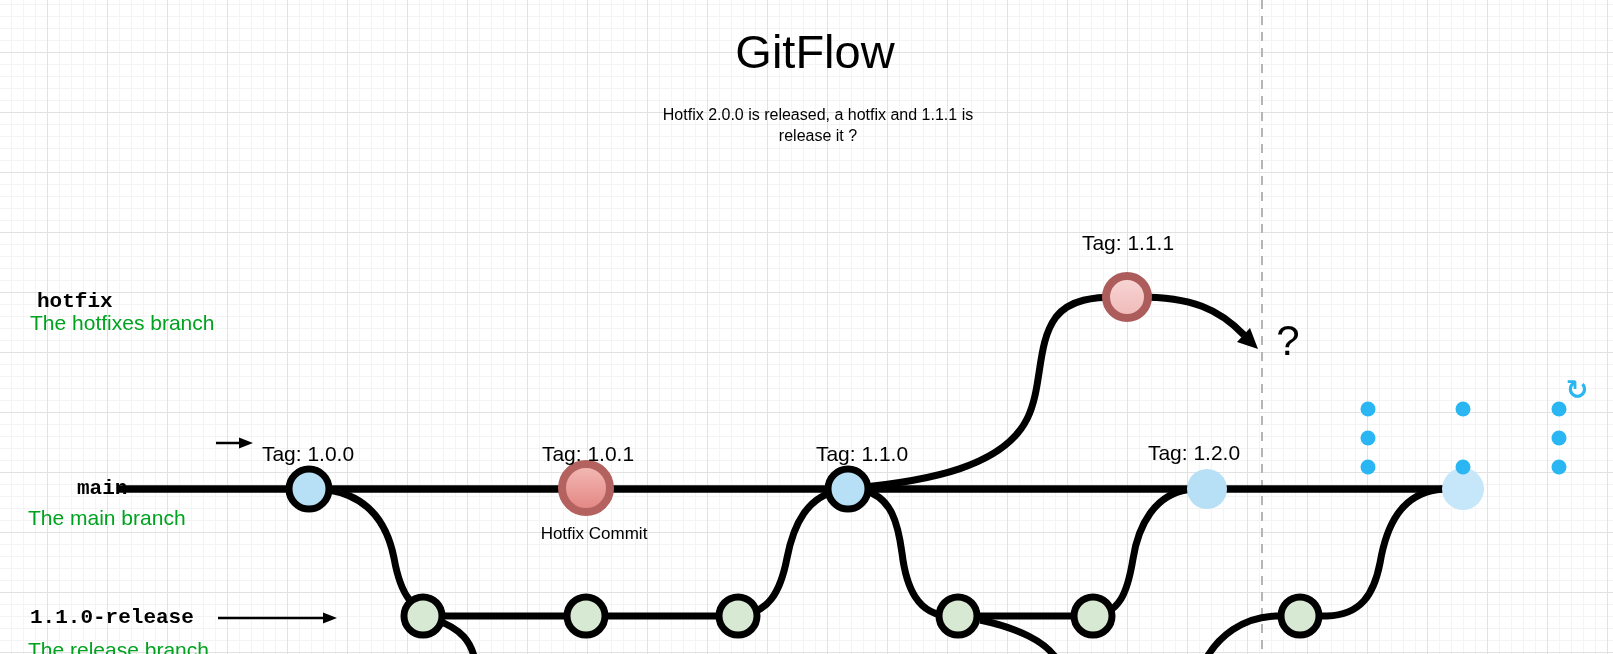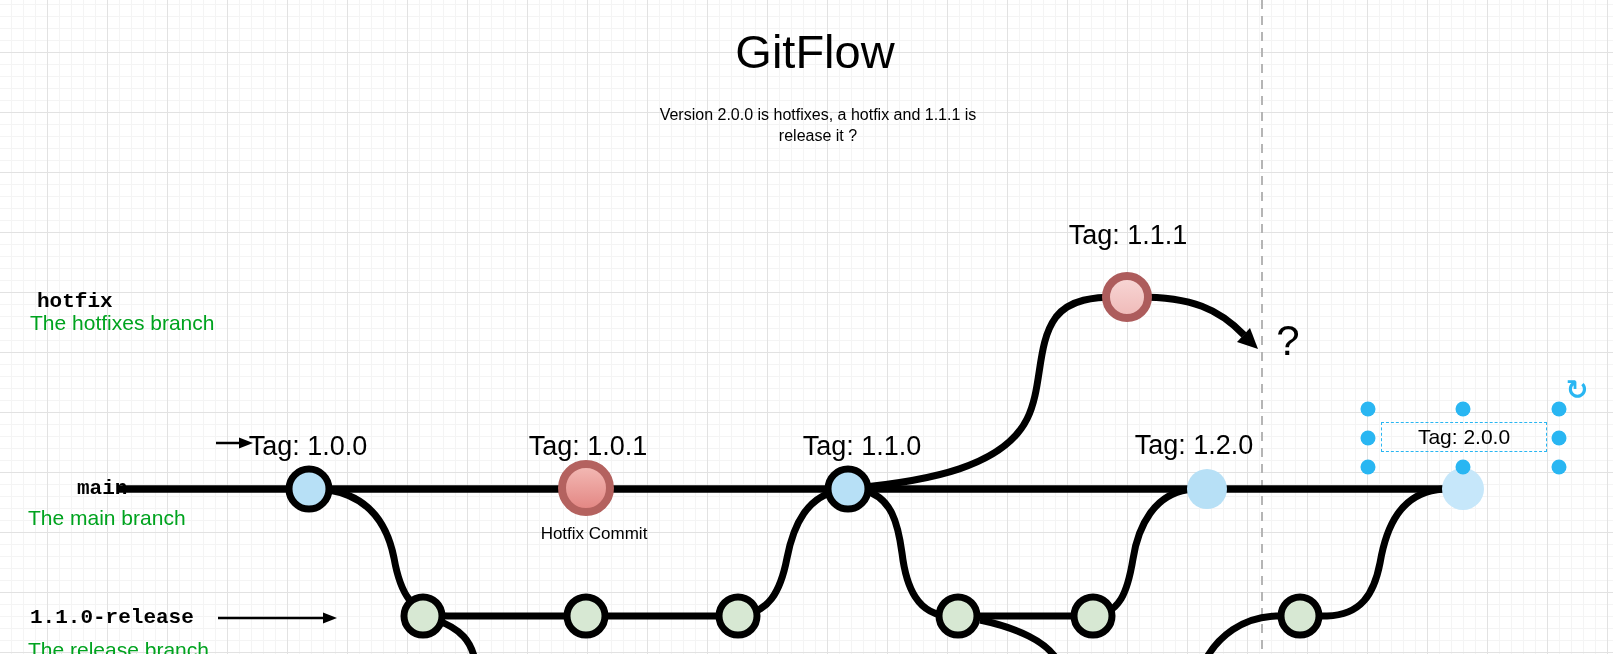--- a/index.html
+++ b/index.html
@@ -13,21 +13,21 @@
       linear-gradient(#f4f4f4 1px, transparent 1px),
       linear-gradient(90deg,#f4f4f4 1px, transparent 1px);
     background-size:60px 60px,60px 60px,12px 12px,12px 12px;
     background-position:47px 52px,47px 52px,11px 4px,11px 4px;
   }
   svg.overlay{position:absolute;left:0;top:0;}
   .lbl{position:absolute;white-space:nowrap;color:#000;}
   .center{transform:translateX(-50%);text-align:center;}
   .title{font-size:47px;}
   .subtitle{font-size:16px;line-height:21px;}
-  .tag{font-size:27px;}
+  .tag{font-size:21px;margin-top:11px;}
   .mono{font-family:"Liberation Mono","DejaVu Sans Mono",monospace;font-weight:bold;font-size:21px;}
   .green{font-size:21px;color:#00a31f;text-align:center;}
   .note{font-size:17px;line-height:20px;}
   .small{font-size:17px;text-align:right;}
   .qmark{font-size:42px;}
   .sel-rect{
     position:absolute;left:1381px;top:422px;width:164px;height:28px;
     border:1.6px dashed #29b6f2;display:flex;align-items:center;justify-content:center;
     font-size:21px;color:#000;white-space:nowrap;
   }
@@ -91,38 +91,35 @@
       <circle cx="1368" cy="438" r="7.5" fill="#29b6f2"></circle>
       <circle cx="1559" cy="438" r="7.5" fill="#29b6f2"></circle>
       <circle cx="1368" cy="467" r="7.5" fill="#29b6f2"></circle>
       <circle cx="1463" cy="467" r="7.5" fill="#29b6f2"></circle>
       <circle cx="1559" cy="467" r="7.5" fill="#29b6f2"></circle>
     </g>
   </svg>
 
   <div class="lbl title center" style="left:815px;top:24px;">GitFlow</div>
   <div class="lbl subtitle center" style="left:818px;top:104px;">
-    <div>Version 2.0.0 is hotfixes, a hotfix and 1.1.1 is</div>
+    <div>Hotfix 2.0.0 is released, a hotfix and 1.1.1 is</div>
     <div>release it ?</div>
   </div>
 
   <div class="lbl mono" style="left:37px;top:290px;">hotfix</div>
   <div class="lbl green" style="left:30px;top:311px;">The hotfixes branch</div>
   <div class="lbl mono" style="left:29px;top:477px;padding-left:48px;">main</div>
   <div class="lbl green" style="left:28px;top:506px;">The main branch</div>
   <div class="lbl mono" style="left:30px;top:606px;">1.1.0-release</div>
   <div class="lbl green" style="left:28px;top:638px;">The release branch</div>
 
   <div class="lbl small center" style="left:594px;top:524px;">Hotfix Commit</div>
   <div class="lbl qmark center" style="left:1288px;top:317px;">?</div>
 
   <div class="lbl tag center" style="left:308px;top:431px;">Tag: 1.0.0</div>
   <div class="lbl tag center" style="left:588px;top:431px;">Tag: 1.0.1</div>
   <div class="lbl tag center" style="left:862px;top:431px;">Tag: 1.1.0</div>
   <div class="lbl tag center" style="left:1194px;top:430px;">Tag: 1.2.0</div>
   <div class="lbl tag center" style="left:1128px;top:220px;">Tag: 1.1.1</div>
 
-  <div class="sel-rect">
-    <span>Tag: 2.0.0</span>
-  </div>
   <div class="rotate">↻</div>
 
 </div>
 
 </body></html>

